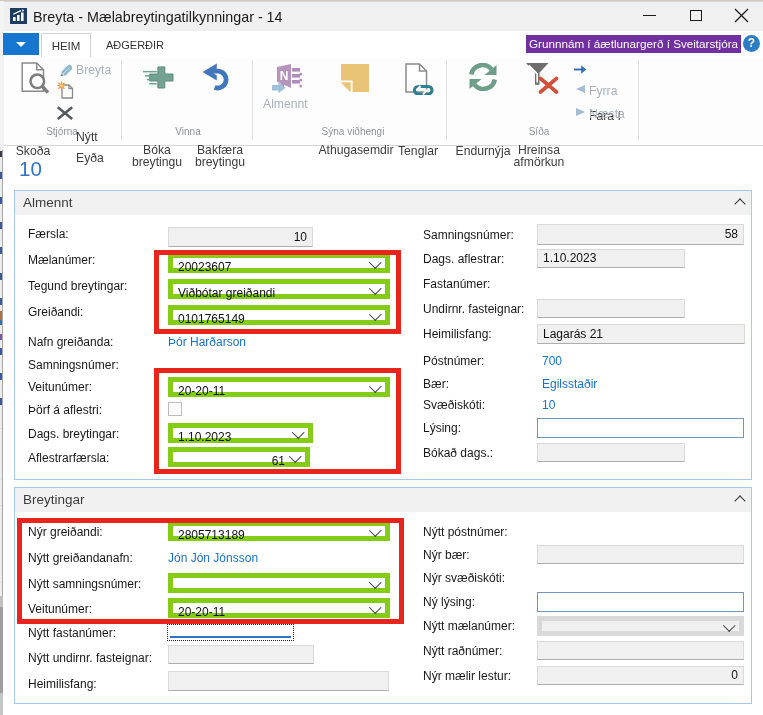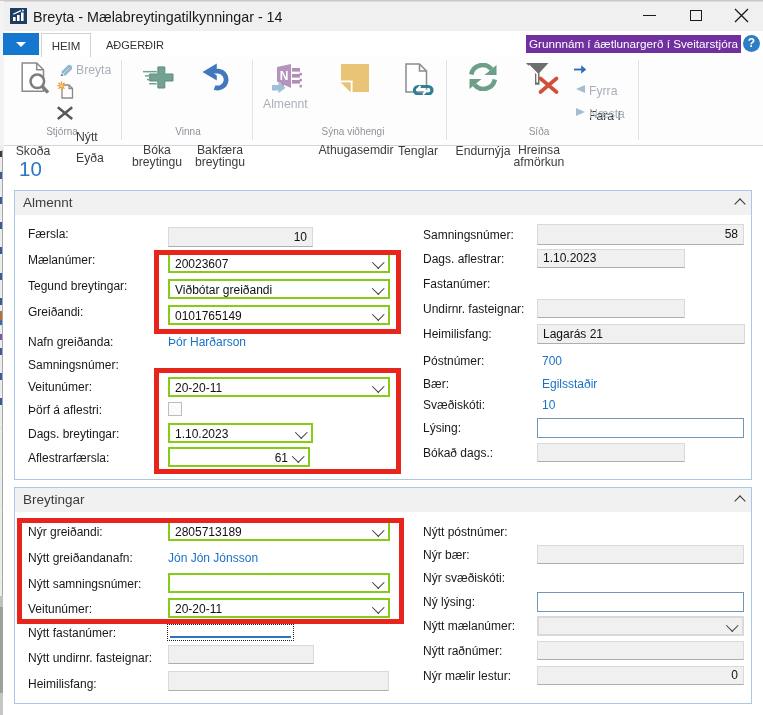--- a/index.html
+++ b/index.html
@@ -3,21 +3,21 @@
 <meta charset="utf-8">
 <style>
 *{margin:0;padding:0;box-sizing:border-box;}
 html,body{width:763px;height:715px;overflow:hidden;}
 body{font-family:"Liberation Sans",sans-serif;background:#fff;position:relative;}
 .abs{position:absolute;}
 .lbl{position:absolute;font-size:12px;color:#18181a;white-space:nowrap;}
 .rlbl{position:absolute;font-size:12px;color:#18181a;white-space:nowrap;}
 .fld{position:absolute;background:#f0f0f0;border:1px solid #d9d9d9;border-bottom-color:#aeaeae;font-size:12px;color:#111;line-height:17px;padding:0 5px;white-space:nowrap;overflow:hidden;}
 .fld.r{text-align:right;}
-.dd{position:absolute;background:#fff;border:2px solid #84cc16;font-size:12px;color:#111;padding:0 5px;white-space:nowrap;}
+.dd{position:absolute;background:#fff;border:5px solid #84cc16;font-size:12px;color:#111;padding:0 5px;white-space:nowrap;}
 .dd::after{content:"";position:absolute;right:6px;top:50%;margin-top:-5px;width:7.5px;height:7.5px;border-right:1.2px solid #3a3a3a;border-bottom:1.2px solid #3a3a3a;transform:rotate(45deg);}
 .link{position:absolute;font-size:12px;color:#1a72c8;white-space:nowrap;}
 .redbox{position:absolute;border:5px solid #e8251d;z-index:30;}
 .grpbox{position:absolute;border:1px solid #a9c7e8;background:#fff;}
 .grphead{position:absolute;left:0;right:0;top:0;height:24px;background:#f1f1f1;font-size:13.5px;color:#3c3c3c;line-height:24px;padding-left:8px;}
 .caret-up{position:absolute;width:8px;height:8px;border-left:1.6px solid #333;border-top:1.6px solid #333;transform:rotate(45deg);}
 .riblbl{position:absolute;font-size:12.2px;color:#3d3d3d;white-space:nowrap;text-align:center;margin-top:46px;}
 .ribgrey{position:absolute;font-size:12.2px;color:#a9b0ba;white-space:nowrap;}
 .grpname{position:absolute;font-size:10px;color:#8e9399;text-align:center;white-space:nowrap;}
 .sep{position:absolute;width:1px;background:#e2e2e2;top:60px;height:80px;}

